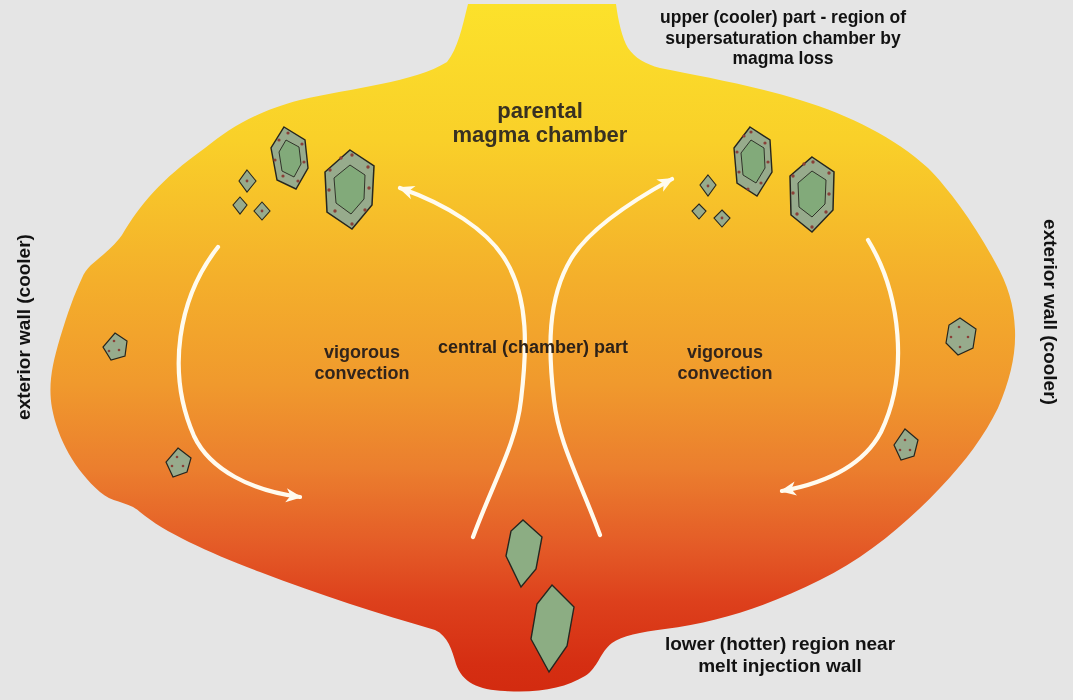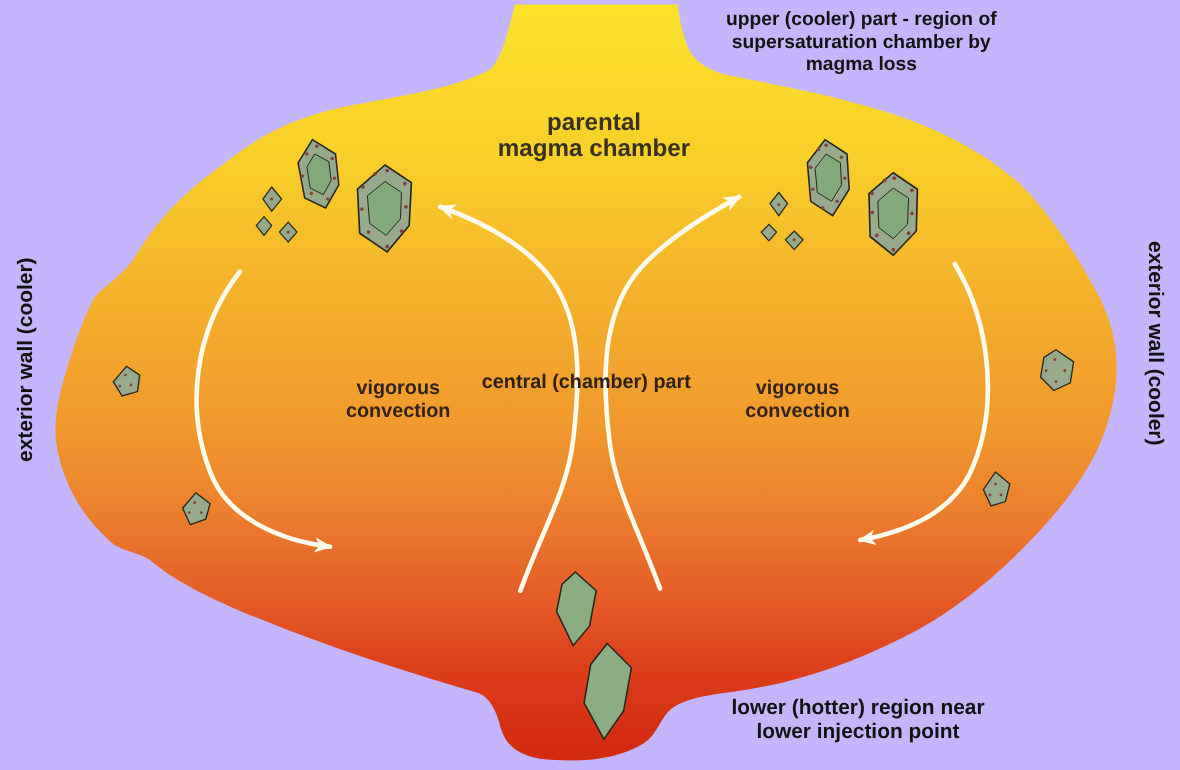--- a/index.html
+++ b/index.html
@@ -1,18 +1,18 @@
 <!DOCTYPE html>
 <html><head>
 <meta charset="utf-8">
 <style>
   html,body{margin:0;padding:0;background:#ffffff;}
   .stage{
     position:relative;width:1073px;height:700px;overflow:hidden;
-    background:#c4b5fd;font-family:"Liberation Sans",sans-serif;
+    background:#e5e5e5;font-family:"Liberation Sans",sans-serif;
   }
   .stage svg{position:absolute;left:0;top:0;display:block;}
   .lbl{position:absolute;font-weight:bold;color:#121212;text-align:center;line-height:1.18;}
   .lbl-upper{left:623px;top:7px;width:320px;font-size:17.5px;}
   .lbl-title{left:400px;top:99px;width:280px;font-size:22px;line-height:1.1;color:#383122;}
   .lbl-vigl{left:292px;top:342px;width:140px;font-size:18px;color:#31241c;}
   .lbl-central{left:433px;top:337px;width:200px;font-size:18px;white-space:nowrap;color:#2c2118;}
   .lbl-vigr{left:655px;top:342px;width:140px;font-size:18px;color:#31241c;}
   .lbl-lower{left:630px;top:633px;width:300px;font-size:19px;}
   .wall-label{position:absolute;font-weight:bold;font-size:19px;color:#121212;white-space:nowrap;}
@@ -212,16 +212,16 @@
 
   <div class="lbl lbl-central">central (chamber) part</div>
 
   <div class="lbl lbl-vigr">
     <div>vigorous</div>
     <div>convection</div>
   </div>
 
   <div class="lbl lbl-lower">
     <div>lower (hotter) region near</div>
-    <div>lower injection point</div>
+    <div>melt injection wall</div>
   </div>
 
 </div>
 
 </body></html>

